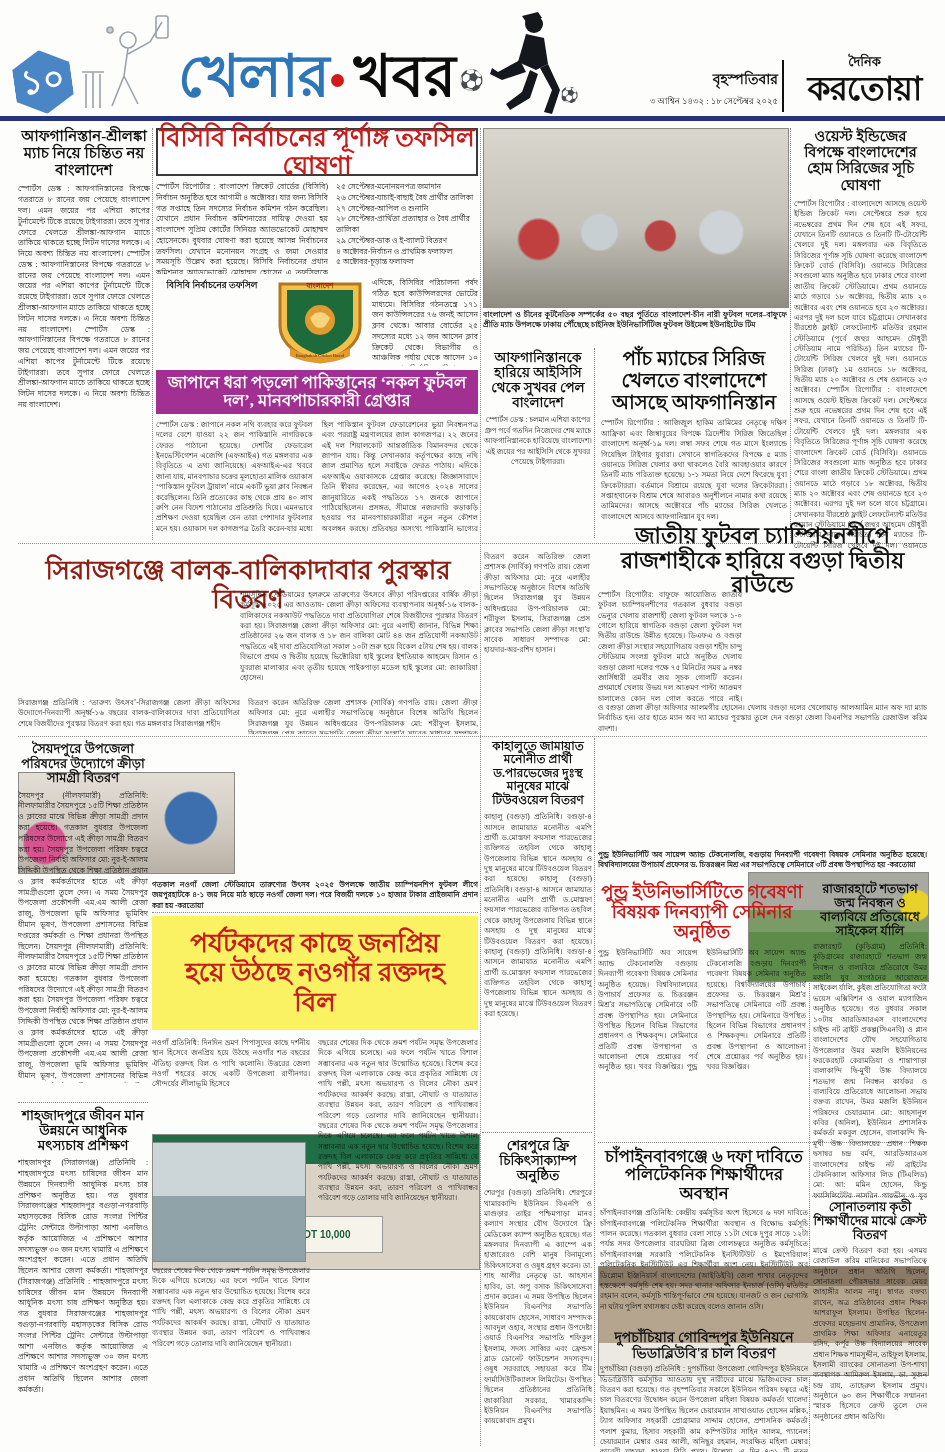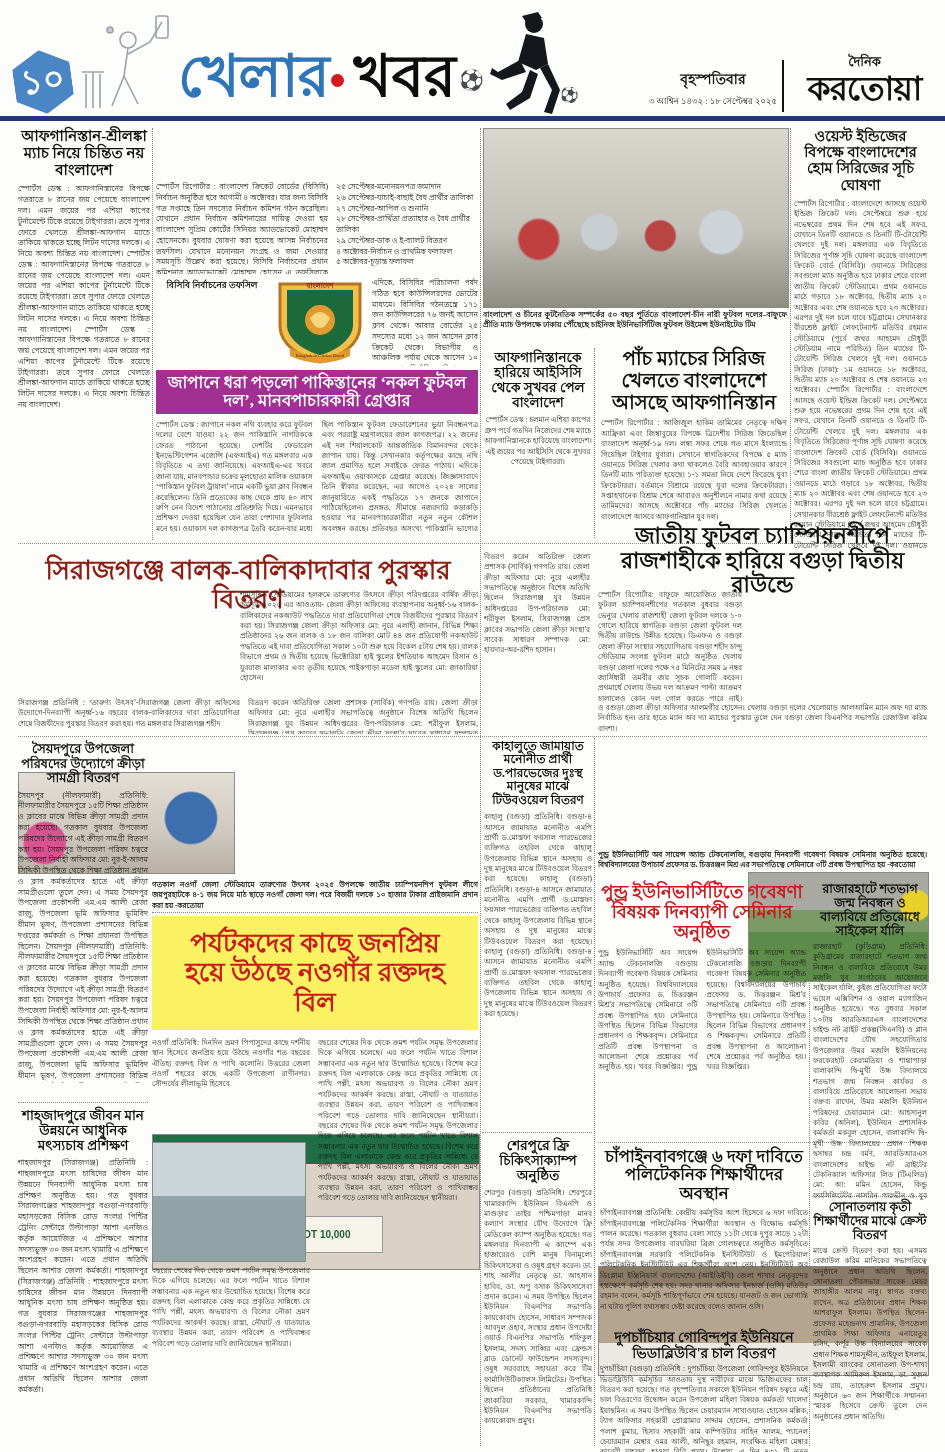--- a/index.html
+++ b/index.html
@@ -8,21 +8,21 @@
   .abs{position:absolute;}
   
   #pagenum{left:14px;top:50px;width:58px;height:64px;background:#4a86c6;
            clip-path:polygon(50% 0,100% 25%,100% 75%,50% 100%,0 75%,0 25%);
            color:#fff;font-size:34px;font-weight:bold;display:flex;align-items:center;justify-content:center;transform:rotate(-8deg);}
   #title{left:178px;top:40px;width:420px;height:80px;display:flex;align-items:center;gap:10px;white-space:nowrap;}
   #title .t1{color:#2f76b8;font-size:58px;font-weight:bold;letter-spacing:-1px;}
   .reddot{display:inline-block;width:13px;height:13px;border-radius:50%;background:#d11a1a;margin-left:-8px;}
   #title .t2{color:#0c0c0c;font-size:58px;font-weight:bold;}
   #title .ball{font-size:20px;margin-left:-6px;}
-  #dateblock{left:648px;top:68px;width:130px;height:46px;text-align:center;}
+  #dateblock{left:648px;top:68px;width:130px;height:46px;text-align:right;}
   #dateblock .wd{font-size:14px;font-weight:bold;}
   #dateblock .dl{font-size:8.5px;margin-top:3px;}
   #brandbar{left:782px;top:60px;width:2px;height:52px;background:#111;}
   #brand{left:792px;top:52px;width:145px;text-align:center;}
   #brand .b1{font-size:13px;font-weight:bold;}
   #brand .b2{font-size:33px;font-weight:bold;letter-spacing:-1px;line-height:1;}
   #bluerule{left:0;top:116px;width:945px;height:5px;background:#24357e;}
   
   .hl{font-weight:bold;line-height:1.12;text-align:center;}
   .h-red{color:#c81c1c;}
@@ -132,20 +132,23 @@
 
   <div class="abs" style="left:18px;top:128px;width:132px;height:412px">
     <div class="hl" style="font-size:15px">আফগানিস্তান-শ্রীলঙ্কা ম্যাচ নিয়ে চিন্তিত নয় বাংলাদেশ</div>
     <div class="bt" style="height:330px;margin-top:6px">
       <span>স্পোর্টস ডেস্ক : আফগানিস্তানের বিপক্ষে গতরাতে ৮ রানের জয় পেয়েছে বাংলাদেশ দল। এমন জয়ের পর এশিয়া কাপের টুর্নামেন্টে টিকে রয়েছে টাইগাররা। তবে সুপার ফোরে খেলতে শ্রীলঙ্কা-আফগান ম্যাচে তাকিয়ে থাকতে হচ্ছে লিটন দাসের দলকে। এ নিয়ে অবশ্য চিন্তিত নয় বাংলাদেশ।</span>
       <span>স্পোর্টস ডেস্ক : আফগানিস্তানের বিপক্ষে গতরাতে ৮ রানের জয় পেয়েছে বাংলাদেশ দল। এমন জয়ের পর এশিয়া কাপের টুর্নামেন্টে টিকে রয়েছে টাইগাররা। তবে সুপার ফোরে খেলতে শ্রীলঙ্কা-আফগান ম্যাচে তাকিয়ে থাকতে হচ্ছে লিটন দাসের দলকে। এ নিয়ে অবশ্য চিন্তিত নয় বাংলাদেশ।</span>
       <span>স্পোর্টস ডেস্ক : আফগানিস্তানের বিপক্ষে গতরাতে ৮ রানের জয় পেয়েছে বাংলাদেশ দল। এমন জয়ের পর এশিয়া কাপের টুর্নামেন্টে টিকে রয়েছে টাইগাররা। তবে সুপার ফোরে খেলতে শ্রীলঙ্কা-আফগান ম্যাচে তাকিয়ে থাকতে হচ্ছে লিটন দাসের দলকে। এ নিয়ে অবশ্য চিন্তিত নয় বাংলাদেশ।</span>
     </div>
   </div>
 
+  <div class="abs box-border" style="left:156px;top:128px;width:318px;height:44px;display:flex;align-items:center;justify-content:center">
+    <div class="hl h-red" style="font-size:25px">বিসিবি নির্বাচনের পূর্ণাঙ্গ তফসিল ঘোষণা</div>
+  </div>
   <div class="abs" style="left:156px;top:182px;width:322px;height:92px;display:flex;gap:8px">
     <div class="bt" style="width:172px;height:92px">স্পোর্টস রিপোর্টার : বাংলাদেশ ক্রিকেট বোর্ডের (বিসিবি) নির্বাচন অনুষ্ঠিত হবে আগামী ৪ অক্টোবর। যার জন্য বিসিবি গত সপ্তাহে তিন সদস্যের নির্বাচন কমিশন গঠন করেছিল। যেখানে প্রধান নির্বাচন কমিশনারের দায়িত্ব দেওয়া হয় বাংলাদেশ সুপ্রিম কোর্টের সিনিয়র অ্যাডভোকেট মোহাম্মদ হোসেনকে। বুধবার ঘোষণা করা হয়েছে আসন্ন নির্বাচনের তফসিল। যেখানে মনোনয়ন সংগ্রহ ও জমা দেওয়ার সময়সূচি উল্লেখ করা হয়েছে। বিসিবি নির্বাচনের প্রধান কমিশনার অ্যাডভোকেট মোহাম্মদ হোসেন এ তফসিলকে আসন্ন নির্বাচনের পুরো রোডম্যাপ জানিয়েছেন। নির্বাচনের আনুষ্ঠানিক কার্যক্রম শুরু হবে আগামী ২০ সেপ্টেম্বর থেকে। এরপর পর্যায়ক্রমে ভোটার তালিকা প্রকাশ, মনোনয়ন বিতরণ-জমা, যাচাই-বাছাই, চূড়ান্তকরণ, নির্বাচন ও ফলাফলের নিয়ম অনুসরণ করা হবে।</div>
     <div class="bt pre" style="width:142px;height:92px">২৫ সেপ্টেম্বর-মনোনয়নপত্র জমাদান
 ২৬ সেপ্টেম্বর-যাচাই-বাছাই বৈধ প্রার্থীর তালিকা
 ২৭ সেপ্টেম্বর-আপিল ও শুনানি
 ২৮ সেপ্টেম্বর-প্রার্থিতা প্রত্যাহার ও বৈধ প্রার্থীর তালিকা
 ২৯ সেপ্টেম্বর-ডাক ও ই-ব্যালট বিতরণ
 ৪ অক্টোবর-নির্বাচন ও প্রাথমিক ফলাফল
 ৫ অক্টোবর-চূড়ান্ত ফলাফল</div>
   </div>

